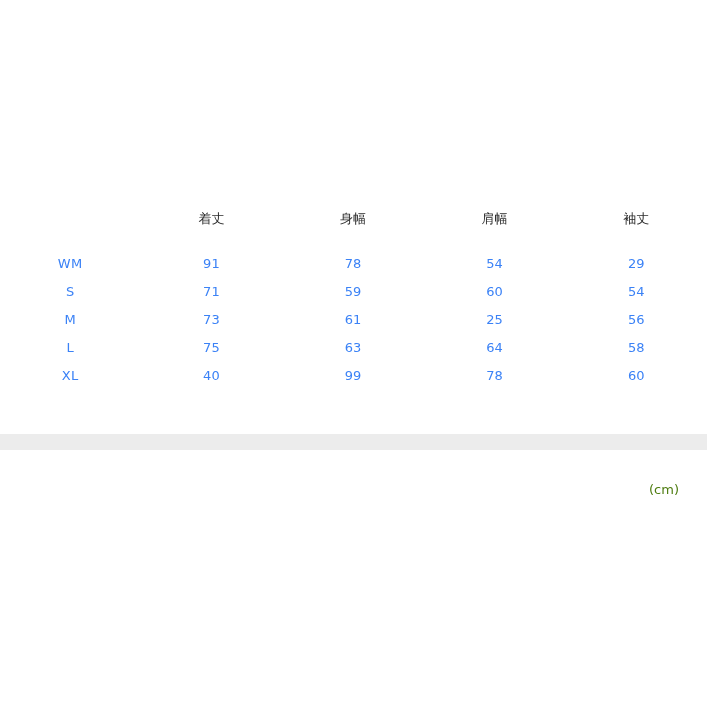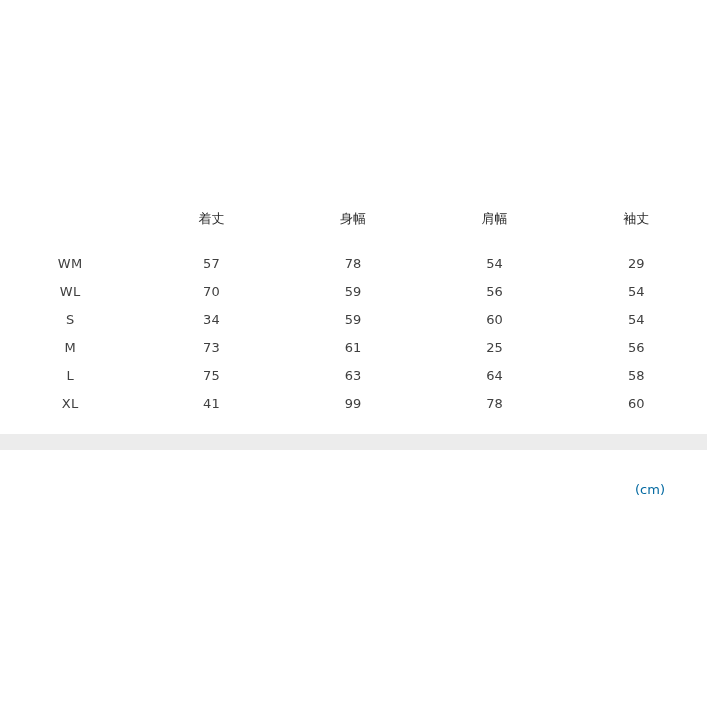--- a/index.html
+++ b/index.html
@@ -24,21 +24,21 @@
     table-layout: fixed;
   }
   .size-table col.c-size { width: 140px; }
   .size-table col.c-val  { width: 141px; }
 
   .size-table th,
   .size-table td {
     padding: 0;
     height: 28px;
     font-weight: normal;
-    color: #404040;
+    color: #3b82f6;
     font-size: 13px;
     text-align: center;
     vertical-align: middle;
   }
   .size-table thead th {
     font-size: 13px;
     color: #2b2b2b;
     padding-bottom: 16px;
   }
   .size-table thead th.blank { font-size: 0; }
@@ -52,24 +52,24 @@
   .divider {
     position: absolute;
     left: 0;
     top: 434px;
     width: 707px;
     height: 16px;
     background: #ececec;
   }
   .unit {
     position: absolute;
-    right: 42px;
+    right: 28px;
     top: 482px;
     font-size: 13px;
-    color: #0369a1;
+    color: #4d7c0f;
   }
 </style>
 </head>
 <body>
 
 <div class="page">
 
   <table class="size-table">
     <colgroup>
       <col class="c-size">
@@ -83,56 +83,49 @@
         <th class="blank"></th>
         <th>着丈</th>
         <th>身幅</th>
         <th>肩幅</th>
         <th>袖丈</th>
       </tr>
     </thead>
     <tbody>
       <tr>
         <td class="size-label">WM</td>
-        <td class="value">57</td>
+        <td class="value">91</td>
         <td class="value">78</td>
         <td class="value">54</td>
         <td class="value">29</td>
       </tr>
       <tr>
-        <td class="size-label">WL</td>
-        <td class="value">70</td>
-        <td class="value">59</td>
-        <td class="value">56</td>
-        <td class="value">54</td>
-      </tr>
-      <tr>
         <td class="size-label">S</td>
-        <td class="value">34</td>
+        <td class="value">71</td>
         <td class="value">59</td>
         <td class="value">60</td>
         <td class="value">54</td>
       </tr>
       <tr>
         <td class="size-label">M</td>
         <td class="value">73</td>
         <td class="value">61</td>
         <td class="value">25</td>
         <td class="value">56</td>
       </tr>
       <tr>
         <td class="size-label">L</td>
         <td class="value">75</td>
         <td class="value">63</td>
         <td class="value">64</td>
         <td class="value">58</td>
       </tr>
       <tr>
         <td class="size-label">XL</td>
-        <td class="value">41</td>
+        <td class="value">40</td>
         <td class="value">99</td>
         <td class="value">78</td>
         <td class="value">60</td>
       </tr>
     </tbody>
   </table>
 
   <div class="divider"></div>
 
   <div class="unit">(cm)</div>

